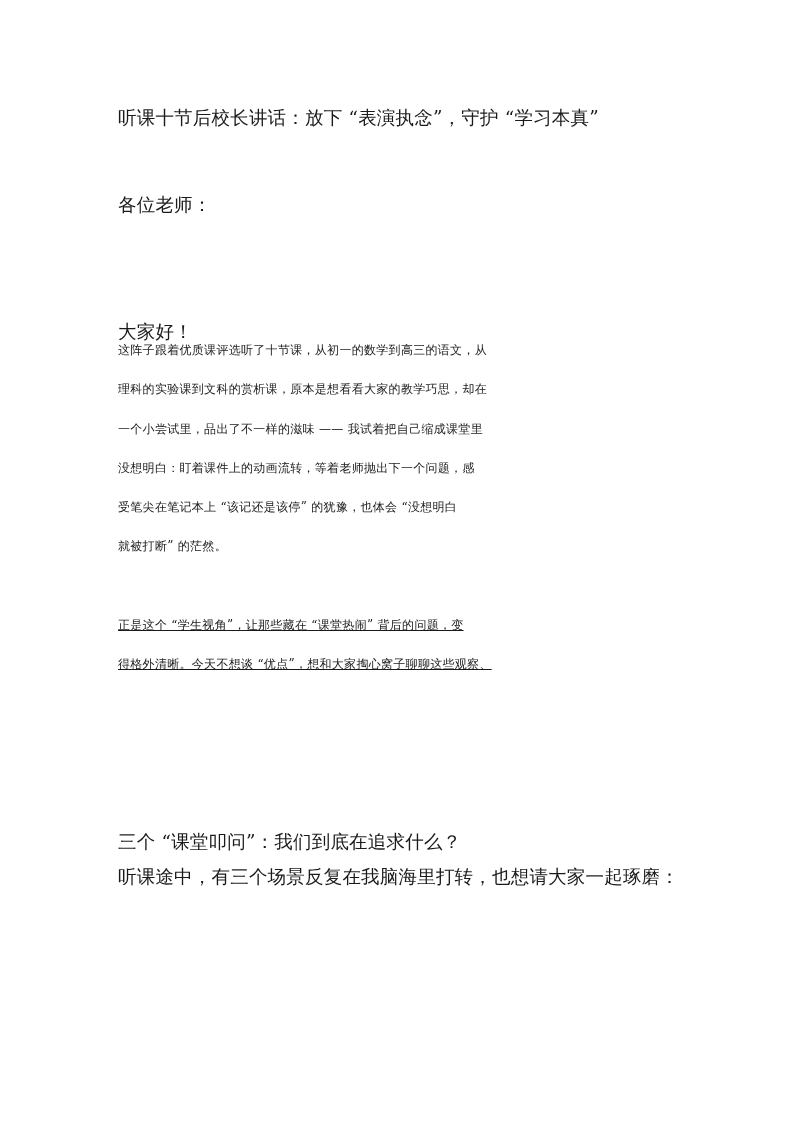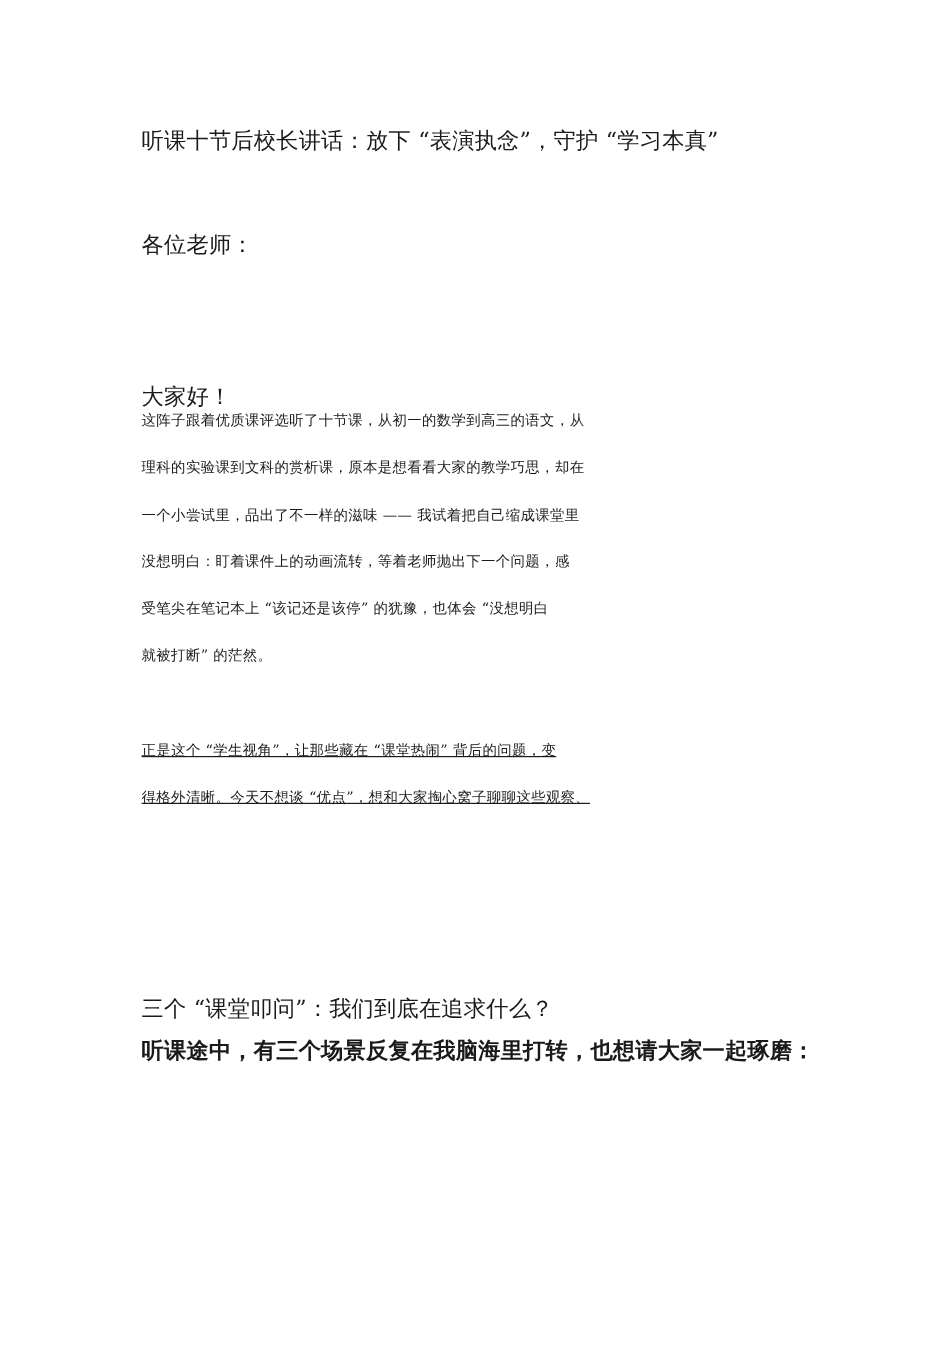--- a/index.html
+++ b/index.html
@@ -30,16 +30,16 @@
     <span>就被打断” 的茫然。</span>
   </div>
 
   <div class="para" style="top:606px;text-decoration:underline;">
     <span>正是这个 “学生视角”，让那些藏在 “课堂热闹” 背后的问题，变</span>
     <span>得格外清晰。今天不想谈 “优点”，想和大家掏心窝子聊聊这些观察、</span>
   </div>
 
   <div class="line" style="top:786px;margin-top:44px;">三个 “课堂叩问”：我们到底在追求什么？</div>
 
-  <div class="line" style="top:865px;font-weight:bold;">听课途中，有三个场景反复在我脑海里打转，也想请大家一起琢磨：</div>
+  <div class="line" style="top:865px;">听课途中，有三个场景反复在我脑海里打转，也想请大家一起琢磨：</div>
 
 
 </div>
 
 </body></html>

